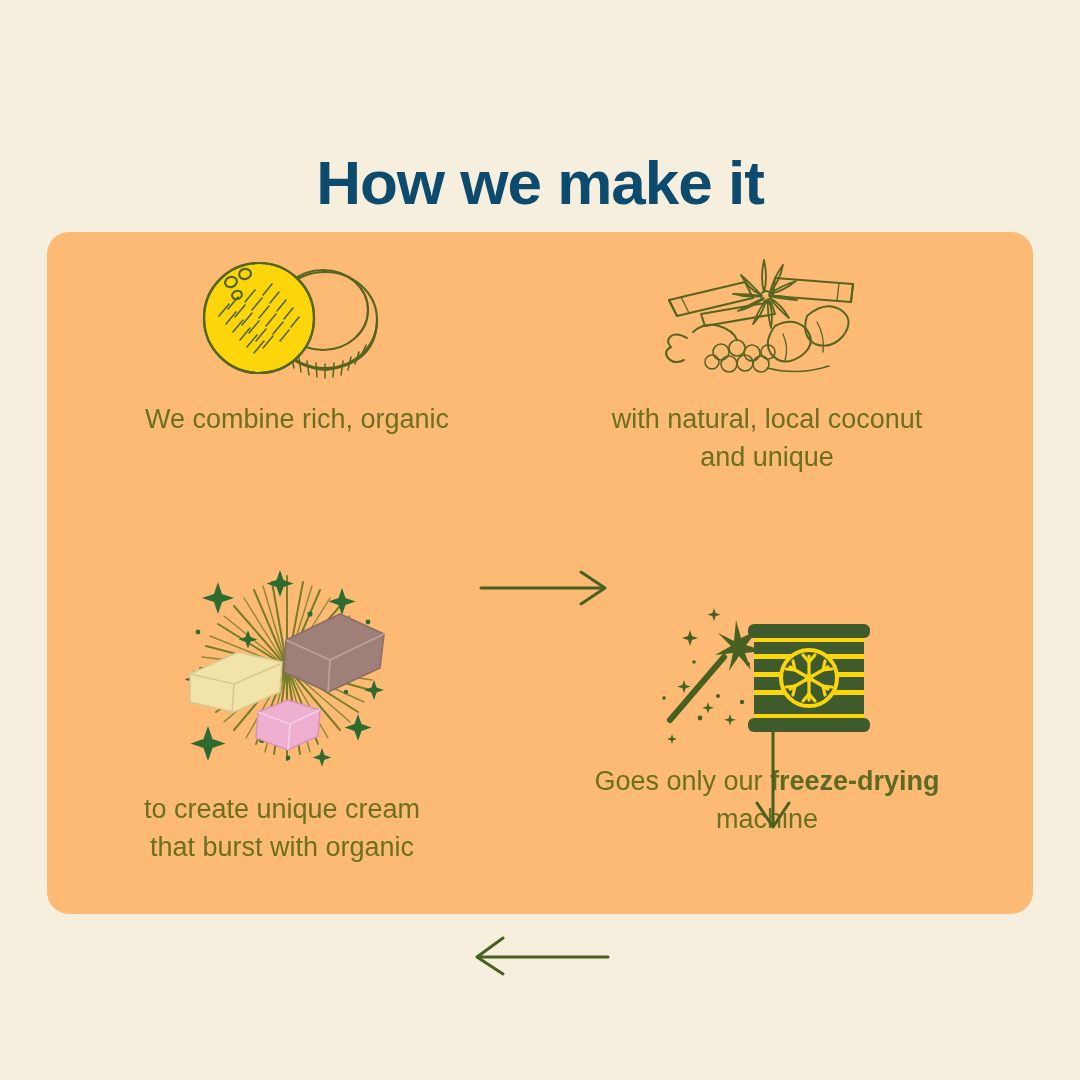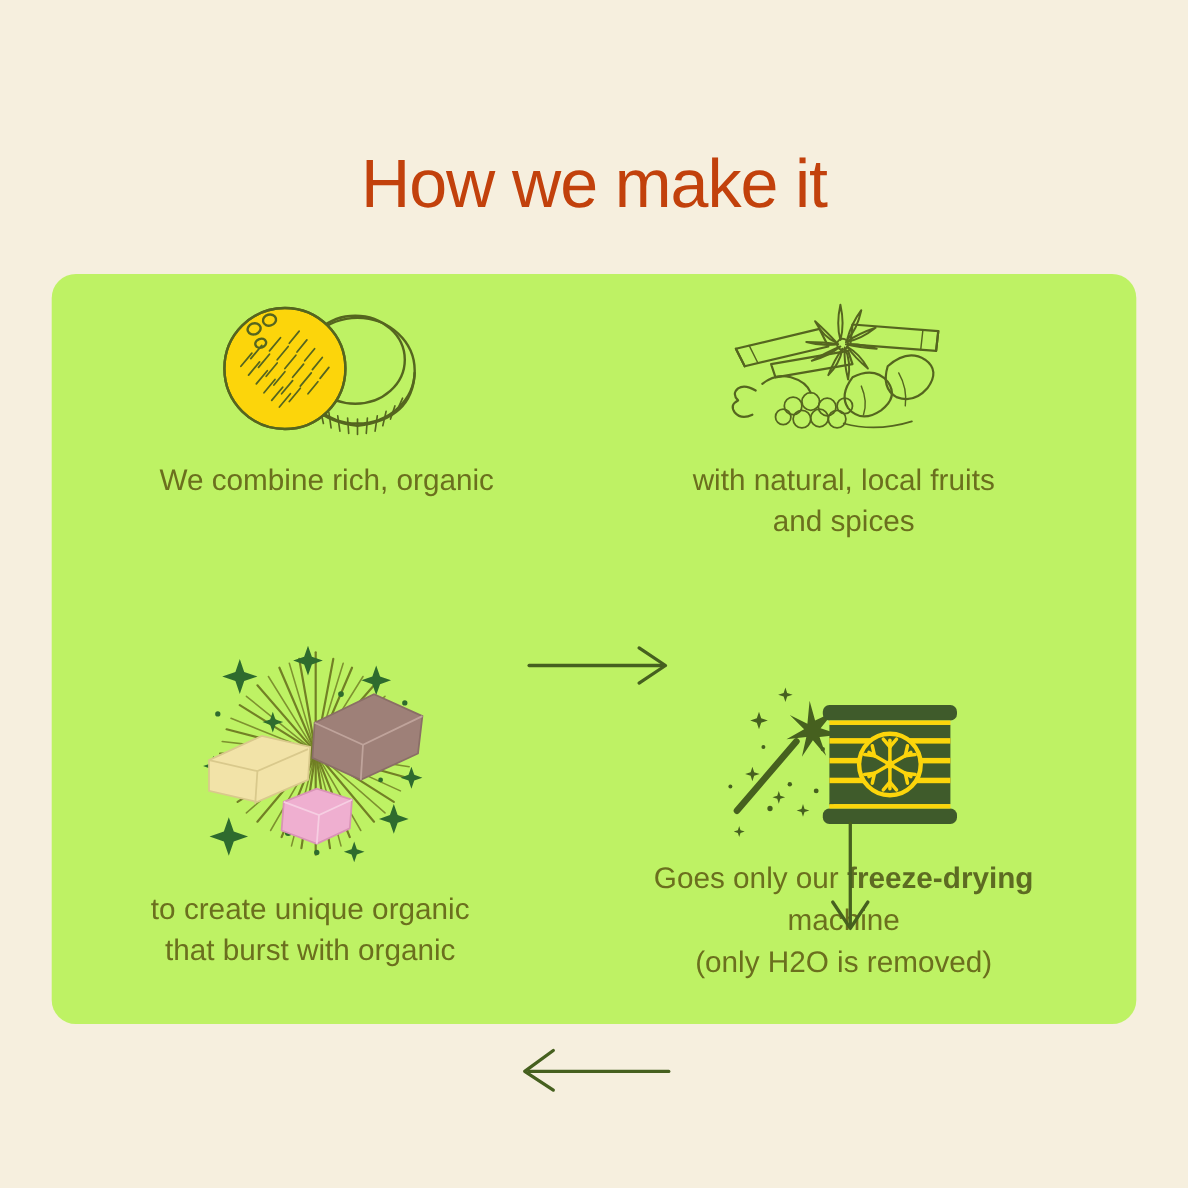--- a/index.html
+++ b/index.html
@@ -9,37 +9,37 @@
   body {
     width: 1080px;
     height: 1080px;
     background: #F6EFDE;
     font-family: "Liberation Sans", sans-serif;
     overflow: hidden;
     position: relative;
   }
   #page-title {
     position: absolute;
-    top: 134px;
+    top: 149px;
     left: 0;
     width: 1080px;
     text-align: center;
     font-size: 62px;
-    font-weight: normal;
+    font-weight: bold;
     letter-spacing: -1px;
-    color: #c2410c;
+    color: #0c4a6e;
     line-height: 1.1;
   }
   #process-card {
     position: absolute;
     left: 47px;
-    top: 249px;
+    top: 232px;
     width: 986px;
     height: 682px;
-    background: #bef264;
+    background: #fdba74;
     border-radius: 22px;
   }
   .step {
     position: absolute;
   }
   .step-art {
     position: absolute;
     left: 0;
     top: 0;
   }
@@ -186,22 +186,22 @@
         </g>
 
         <path d="M118 74 q20 -10 32 4 q10 14 -6 26 q-18 12 -30 -2 q-8 -12 4 -28 z"></path>
         <path d="M150 64 q18 -16 34 -6 q14 10 2 26 q-12 14 -28 8 q-14 -8 -8 -28 z"></path>
         <path d="M160 70 q8 14 6 30" stroke-width="1.3"></path>
         <path d="M126 82 q6 14 2 26" stroke-width="1.3"></path>
         <path d="M110 116 q30 8 62 -2" stroke-width="1.6"></path>
       </svg>
     </div>
     <div class="step-caption" id="spices-caption">
-      <div>with natural, local fruits</div>
-      <div>and spices</div>
+      <div>with natural, local coconut</div>
+      <div>and unique</div>
     </div>
   </div>
 
   <div class="step" id="step-machine">
     <div class="step-art" id="machine-art">
       <svg width="230" height="150" viewBox="0 0 230 150" fill="none">
 
         <g stroke="#46601F" stroke-width="6" stroke-linecap="round">
           <path d="M18 118 L72 55"></path>
         </g>
@@ -254,21 +254,20 @@
             <path d="M171 68 l9 -1"></path>
               <path d="M171 68 l2 -9"></path>
           </g>
           <circle cx="157" cy="76" r="4" fill="#FCD50B"></circle>
         </g>
       </svg>
     </div>
     <div class="step-caption" id="machine-caption">
       <div><span>Goes only our </span><b>freeze-drying</b></div>
       <div>machine</div>
-      <div>(only H2O is removed)</div>
     </div>
   </div>
 
   <div class="step" id="step-treats">
     <div class="step-art" id="treats-art">
       <svg width="250" height="210" viewBox="0 0 250 210" fill="none">
 
         <g stroke="#6E7A22" stroke-width="2" stroke-linecap="round" opacity="0.95">
           <path d="M125 105 L125 14"></path>
             <path d="M125 105 L110 20"></path>
@@ -351,21 +350,21 @@
         </g>
 
         <g>
           <path d="M96 150 l30 -12 l32 10 l-2 26 l-30 14 l-32 -12 z" fill="#EFAFD0" stroke="#D993B6" stroke-width="1.6"></path>
           <path d="M96 150 l32 12 l30 -14" fill="none" stroke="#F6CEE2" stroke-width="1.6"></path>
           <path d="M128 162 l-2 26" fill="none" stroke="#F6CEE2" stroke-width="1.6"></path>
         </g>
       </svg>
     </div>
     <div class="step-caption" id="treats-caption">
-      <div>to create unique organic</div>
+      <div>to create unique cream</div>
       <div>that burst with organic</div>
     </div>
   </div>
 
   <div class="arrow" id="arrow-right">
     <svg width="135" height="42" viewBox="0 0 135 42" fill="none" stroke="#46601F" stroke-width="3" stroke-linecap="round" stroke-linejoin="round">
       <path d="M4 21 L126 21"></path>
       <path d="M104 5 L128 21 L104 37"></path>
     </svg>
   </div>

